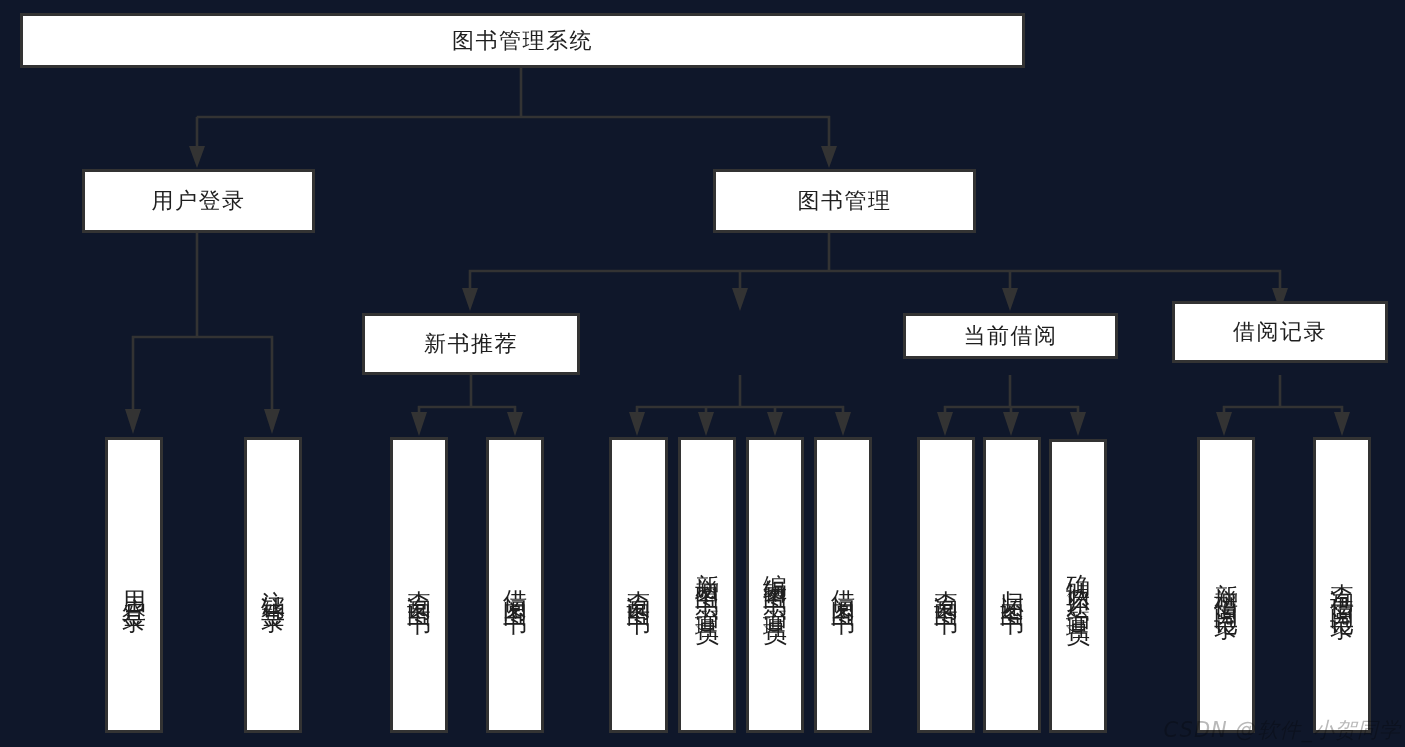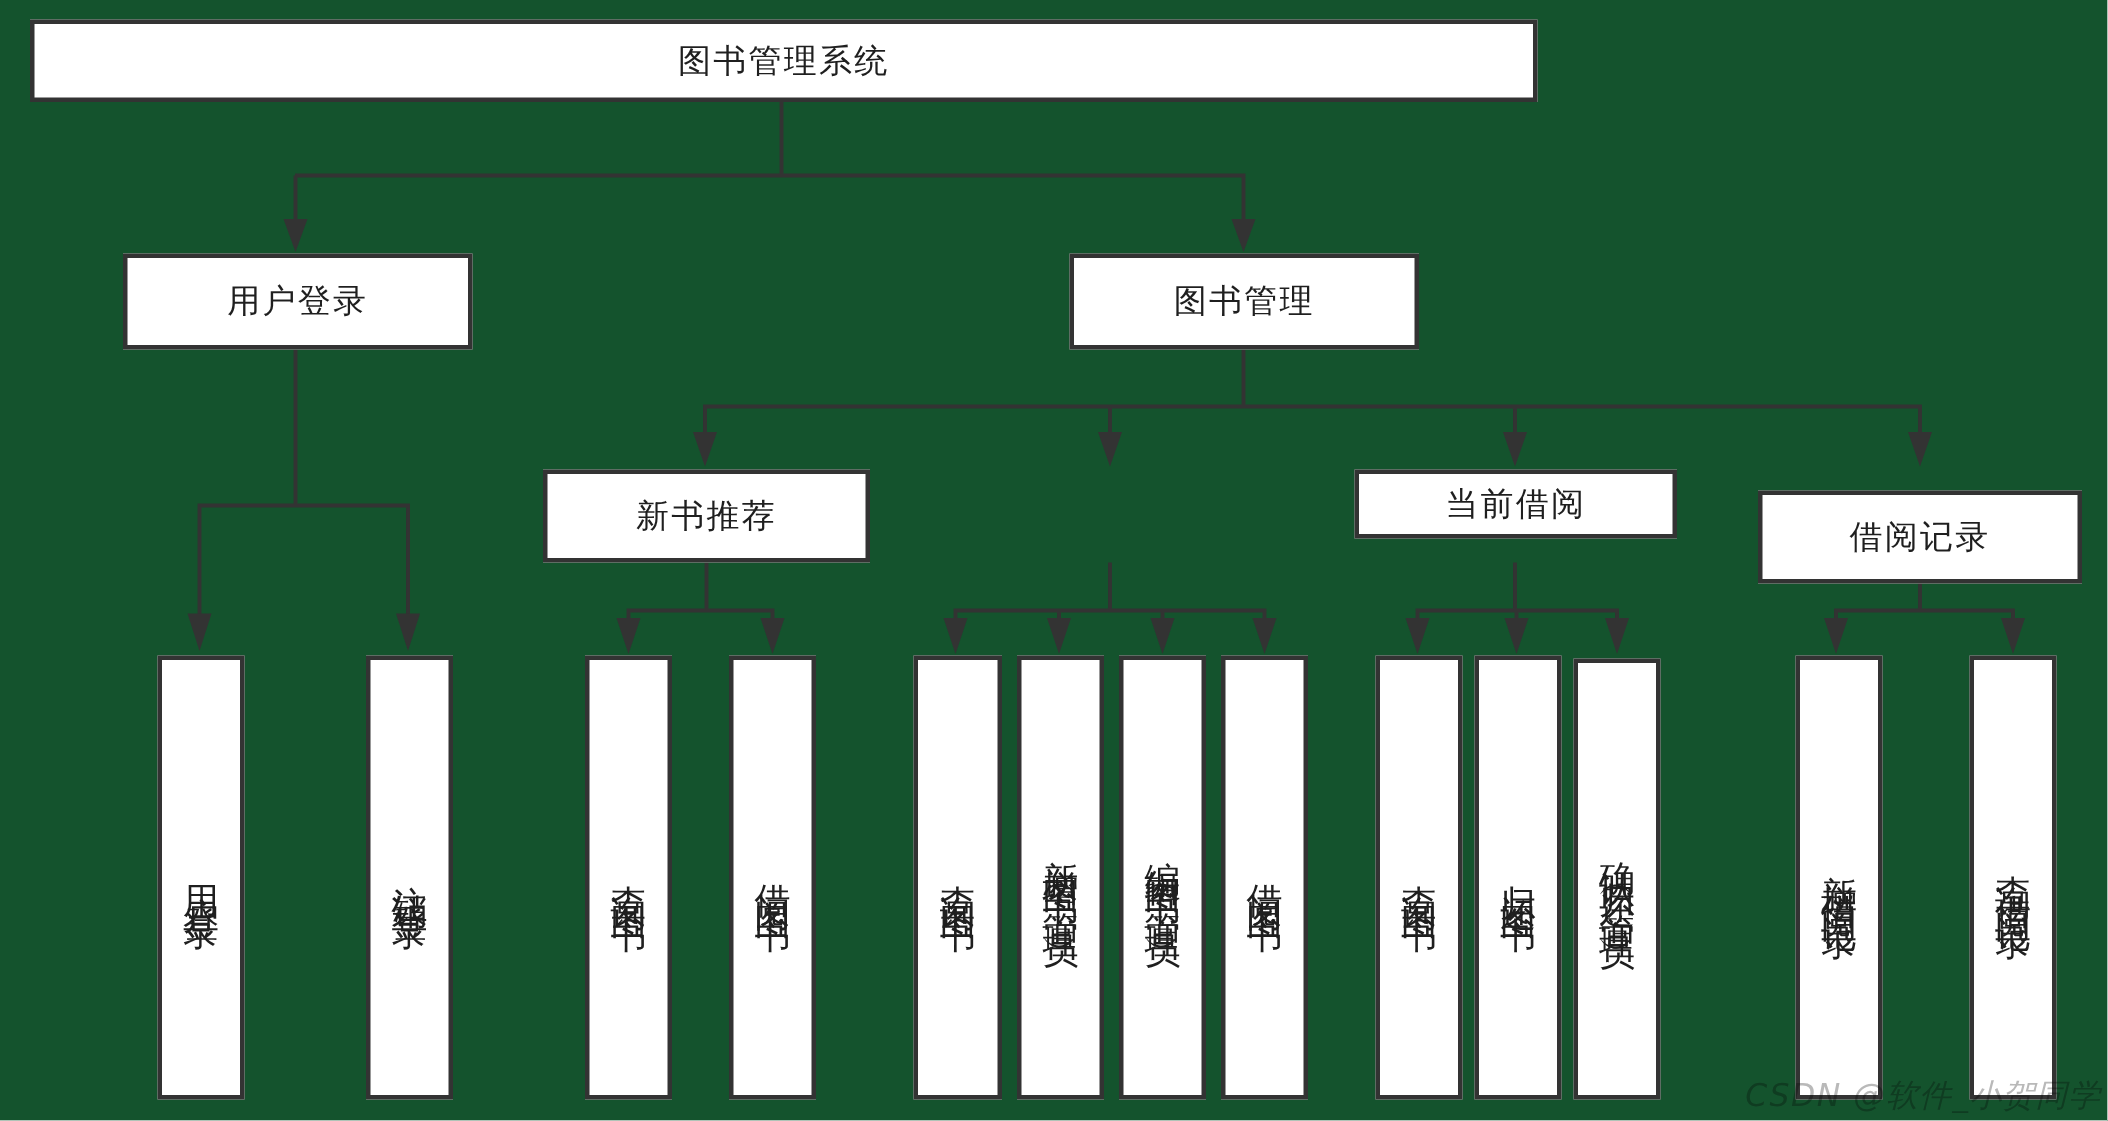--- a/index.html
+++ b/index.html
@@ -5,21 +5,21 @@
   html, body {
     margin: 0;
     padding: 0;
     background: #ffffff;
     font-family: "DejaVu Sans", "Liberation Sans", sans-serif;
   }
   #canvas {
     position: relative;
     width: 1405px;
     height: 747px;
-    background: #14532d;
+    background: #0f172a;
     overflow: hidden;
   }
   #connectors {
     position: absolute;
     left: 0; top: 0;
     width: 1405px;
     height: 747px;
     z-index: 1;
   }
   .node {
@@ -127,31 +127,31 @@
     </g>
   </svg>
 
   <div class="node hnode" style="left:20px; top:13px; width:1005px; height:55px;">
     <span>图书管理系统</span>
   </div>
 
   <div class="node hnode" style="left:82px; top:169px; width:233px; height:64px;">
     <span>用户登录</span>
   </div>
-  <div class="node hnode" style="left:713px; top:169px; width:233px; height:64px;">
+  <div class="node hnode" style="left:713px; top:169px; width:263px; height:64px;">
     <span>图书管理</span>
   </div>
 
   <div class="node hnode" style="left:362px; top:313px; width:218px; height:62px;">
     <span>新书推荐</span>
   </div>
   <div class="node hnode" style="left:903px; top:313px; width:215px; height:46px;">
     <span>当前借阅</span>
   </div>
-  <div class="node hnode" style="left:1172px; top:327px; width:216px; height:62px;align-items:center;">
+  <div class="node hnode" style="left:1172px; top:301px; width:216px; height:62px;align-items:center;">
     <span>借阅记录</span>
   </div>
 
   <div class="node leaf" style="left:105px; top:437px; width:58px; height:296px;">
     <span>用户登录</span>
   </div>
   <div class="node leaf" style="left:244px; top:437px; width:58px; height:296px;">
     <span>注销登录</span>
   </div>
 

